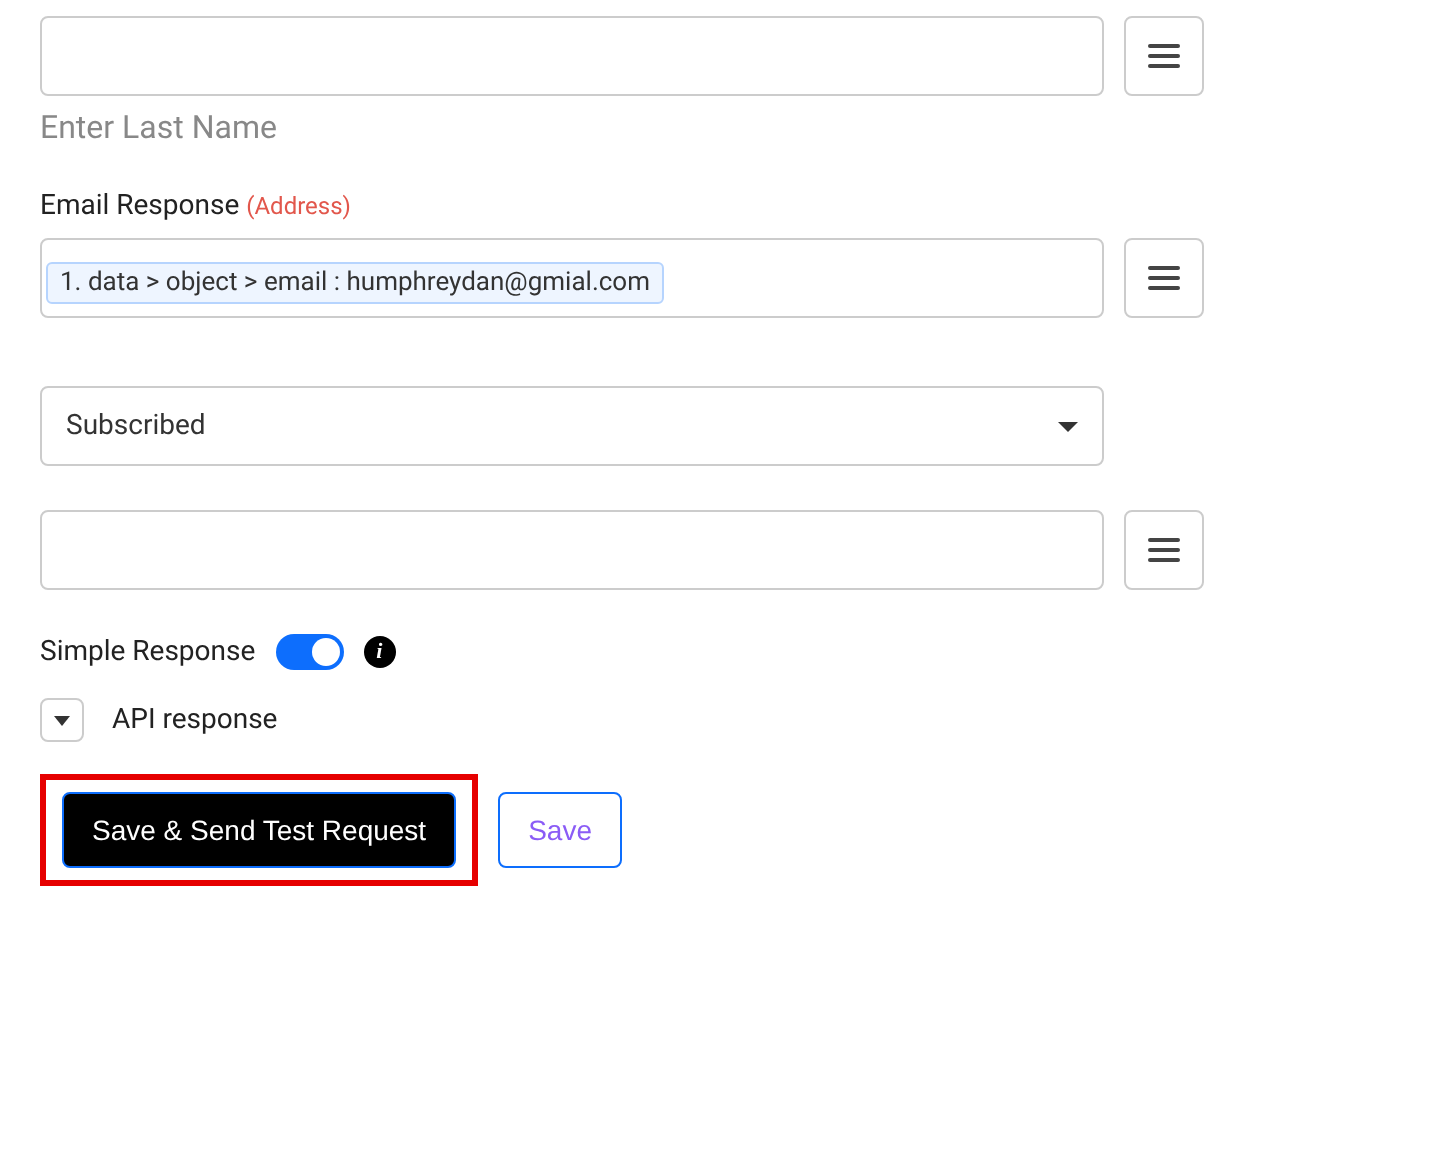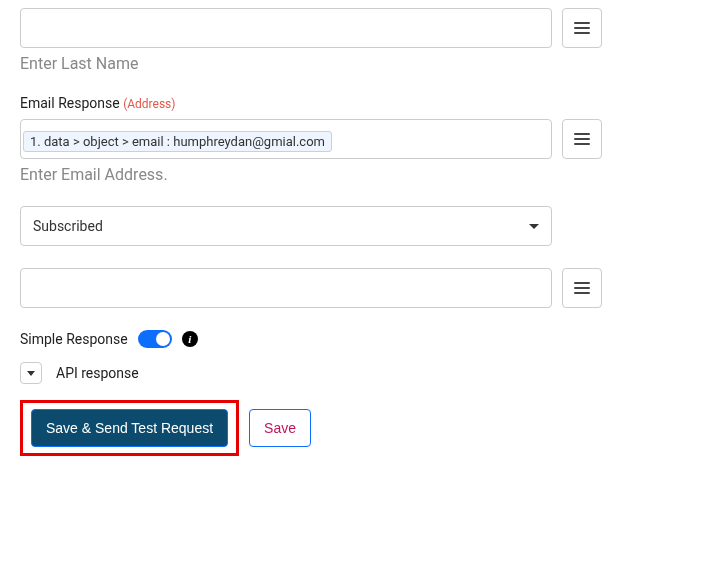--- a/index.html
+++ b/index.html
@@ -84,20 +84,21 @@
       height: 40px;
       border: 1px solid #ccc;
       border-radius: 4px;
       padding: 8px 12px;
       font-size: 14px;
       background: #fff;
       display: flex;
       align-items: center;
       justify-content: space-between;
       cursor: pointer;
+      margin-top: 12px;
     }
     .caret-down {
       width: 0; height: 0;
       border-left: 5px solid transparent;
       border-right: 5px solid transparent;
       border-top: 5px solid #333;
     }
     .toggle-row {
       display: flex;
       align-items: center;
@@ -175,28 +176,28 @@
       height: 38px;
       border-radius: 4px;
       font-size: 14px;
       padding: 0 14px;
       cursor: pointer;
       display: inline-flex;
       align-items: center;
       justify-content: center;
     }
     .btn-primary {
-      background: #0c4a6e;
+      background: #000000;
       color: #fff;
       border: 1px solid #0d6efd;
       text-align: center;
     }
     .btn-outline {
       background: #fff;
-      color: #be185d;
+      color: #8b5cf6;
       border: 1px solid #0d6efd;
     }
     .input-row .text-input, .input-row .select-wrap { max-width: 532px; }
     .field-group .input-row { width: 100%; }
   </style>
 </head>
 <body>
 
 <div class="field-group">
   <div class="input-row">
@@ -218,21 +219,20 @@
   <div class="input-row">
     <div class="text-input">
       <span class="token">1. data &gt; object &gt; email : humphreydan@gmial.com</span>
     </div>
     <div class="hamburger-btn">
       <span></span>
       <span></span>
       <span></span>
     </div>
   </div>
-  <div class="helper-text">Enter Email Address.</div>
 </div>
 
 <div class="field-group">
   <div class="input-row">
     <div class="select-wrap" style="max-width:532px;">
       <div class="select-input">
         <span>Subscribed</span>
         <span class="caret-down"></span>
       </div>
     </div>

